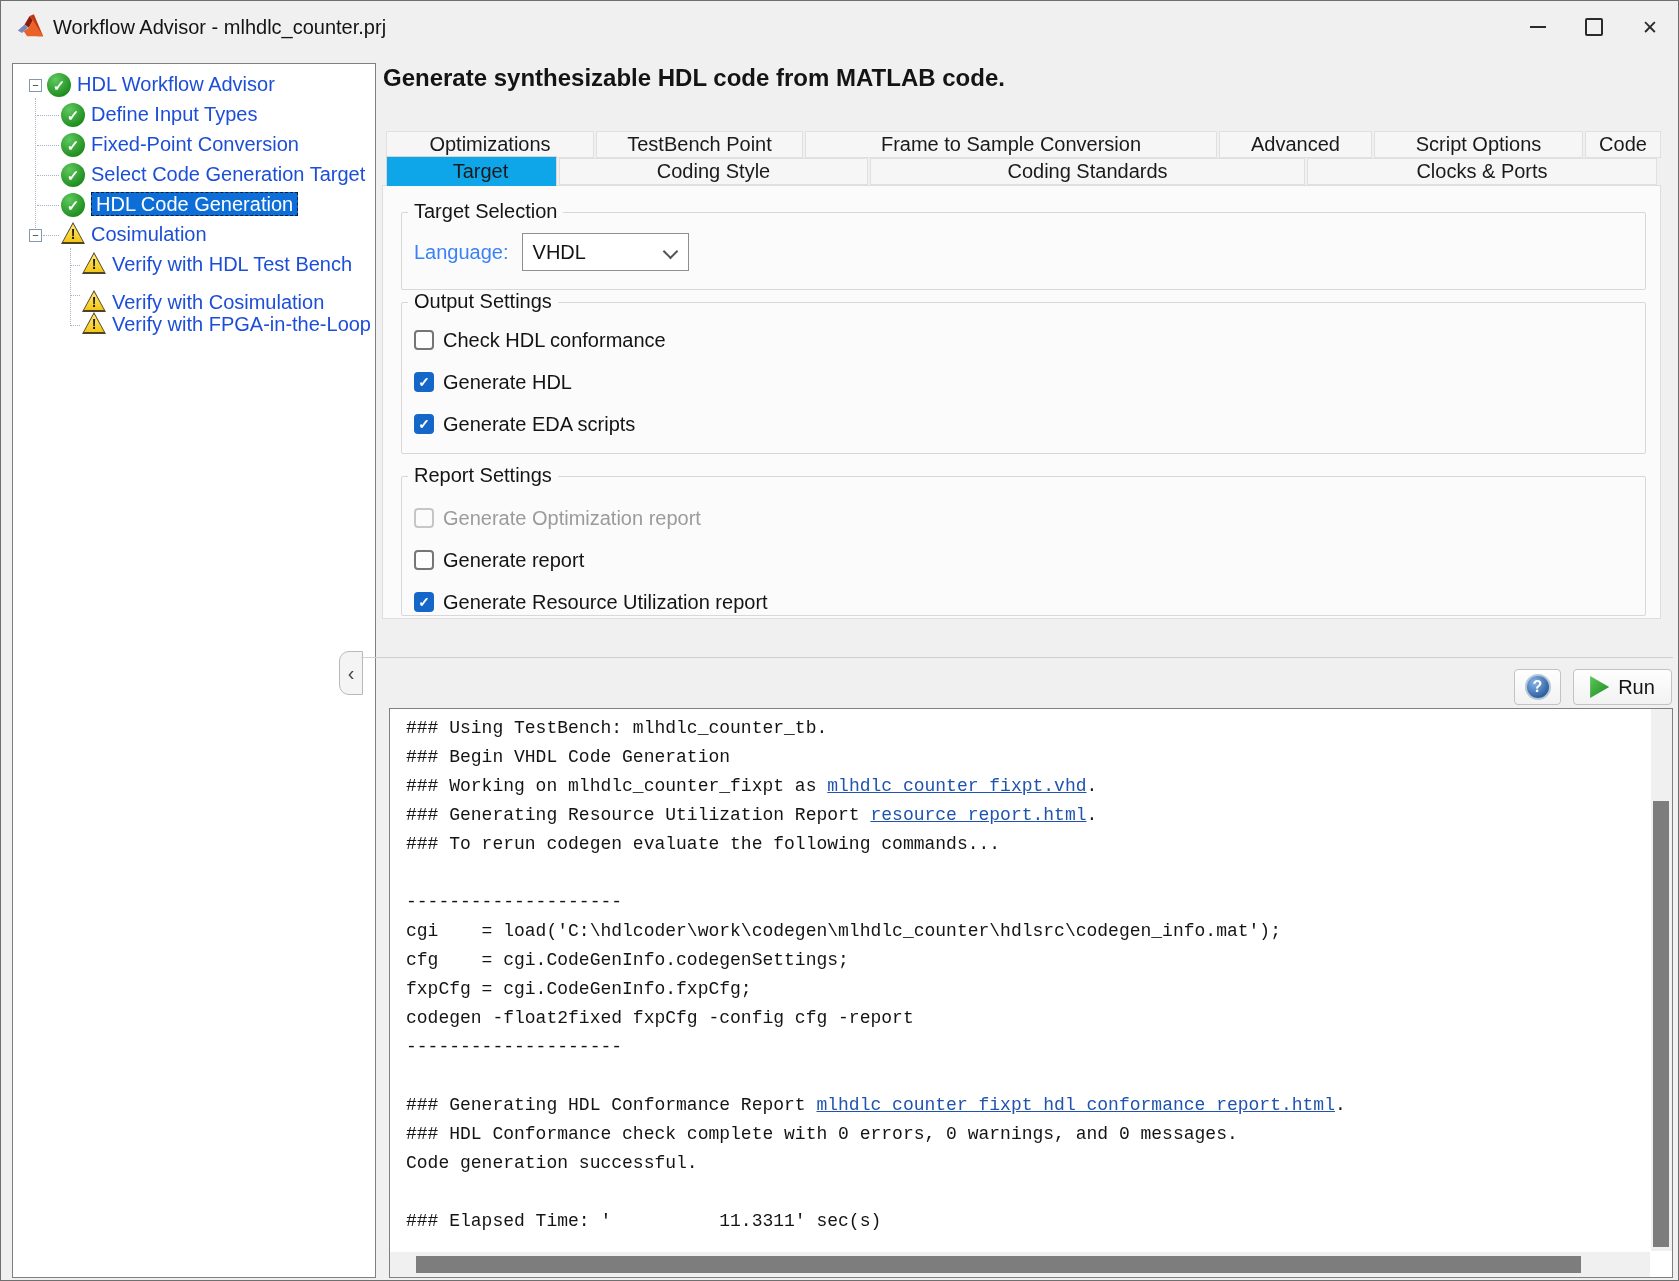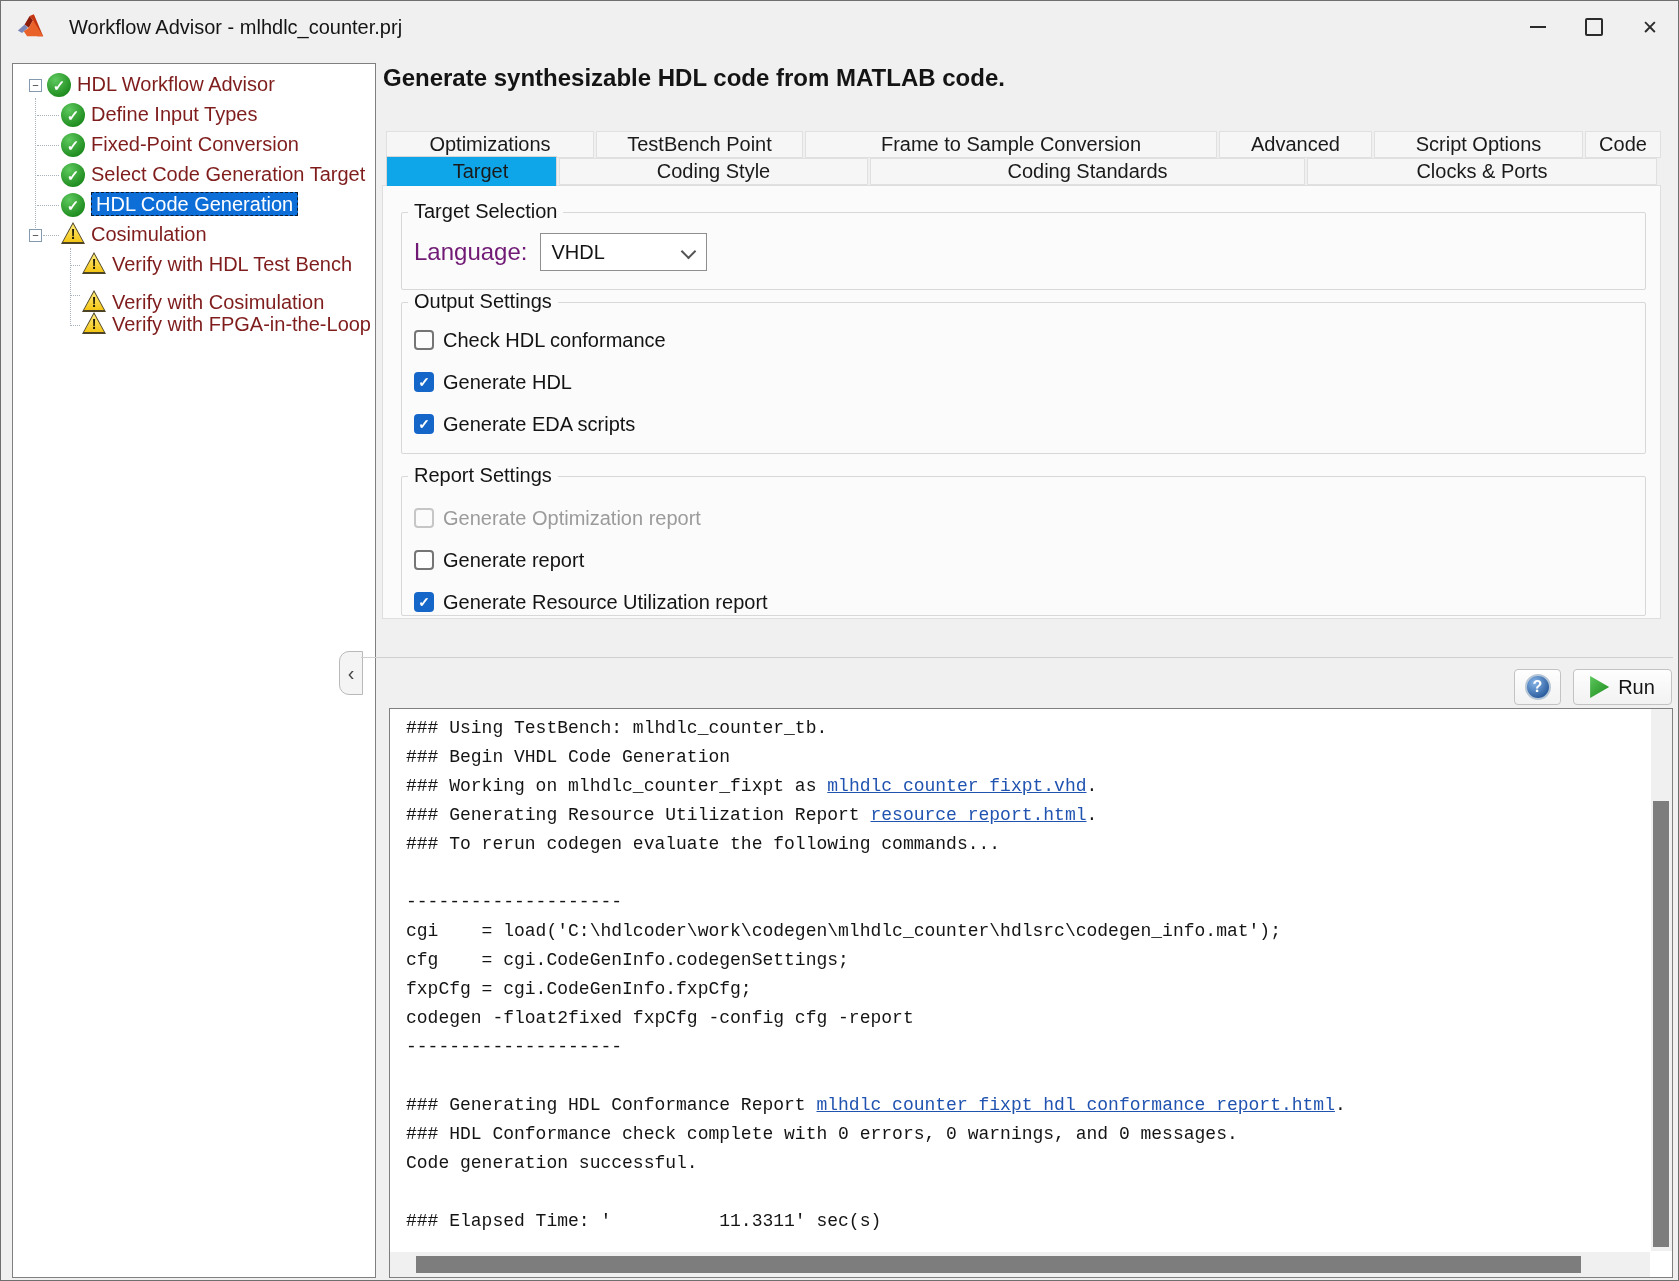--- a/index.html
+++ b/index.html
@@ -3,21 +3,21 @@
 <meta charset="utf-8">
 <style>
   html,body{margin:0;padding:0;}
   body{width:1679px;height:1281px;overflow:hidden;background:#e8e8e8;
        font-family:"Liberation Sans",sans-serif;-webkit-font-smoothing:antialiased;}
   .window{position:absolute;inset:0;background:#f0f0f0;border:1px solid #6f6f6f;box-sizing:border-box;}
 
   
   .titlebar{position:absolute;left:0;top:0;right:0;height:52px;background:#f0f0f0;}
   .app-icon{position:absolute;left:16px;top:13px;width:27px;height:26px;}
-  .win-title{position:absolute;left:52px;top:0;height:52px;line-height:52px;font-size:20px;color:#141414;margin-left:16px;}
+  .win-title{position:absolute;left:52px;top:0;height:52px;line-height:52px;font-size:20px;color:#141414;}
   .win-controls{position:absolute;right:0;top:0;height:52px;display:flex;}
   .win-btn{width:56px;height:52px;display:flex;align-items:center;justify-content:center;cursor:default;}
   .glyph-min{width:16px;height:2px;background:#2b2b2b;display:block;}
   .glyph-max{width:14px;height:14px;border:2px solid #2b2b2b;border-radius:2px;display:block;}
   .glyph-close{font-size:19px;color:#2b2b2b;line-height:1;}
 
   
   .tree-panel{position:absolute;left:11px;top:62px;width:364px;height:1215px;background:#ffffff;
               border:1px solid #808080;box-sizing:border-box;overflow:hidden;}
   .tree-row{position:absolute;left:0;width:100%;height:30px;}
@@ -26,21 +26,21 @@
       background:radial-gradient(circle at 35% 28%, #5ec95e, #1f8c1f 75%);
       display:flex;align-items:center;justify-content:center;}
   .check-icon span{color:#fff;font-size:15px;font-weight:bold;line-height:1;}
   .warn-icon{width:24px;height:22px;position:relative;top:2px;
       clip-path:polygon(50% 0,100% 100%,0 100%);background:#4d4325;}
   .warn-icon::before{content:"";position:absolute;inset:2px;
       clip-path:polygon(50% 0,100% 100%,0 100%);
       background:linear-gradient(#ffec7a,#f3c515);}
   .warn-icon::after{content:"!";position:absolute;left:0;right:0;top:5px;text-align:center;
       font-size:14px;font-weight:bold;color:#211c06;line-height:1;}
-  .tree-label{position:absolute;top:2px;height:24px;line-height:25px;font-size:20px;color:#7f1d1d;white-space:nowrap;}
+  .tree-label{position:absolute;top:2px;height:24px;line-height:25px;font-size:20px;color:#1d4ed8;white-space:nowrap;}
   .tree-label.selected{background:var(--sel);color:#ffffff;padding:0 5px;
       outline:1px dashed rgba(10,10,10,.8);outline-offset:-1px;}
   .expander{position:absolute;width:13px;height:13px;background:#fff;border:1px solid #8399af;
       box-sizing:border-box;display:flex;align-items:center;justify-content:center;}
   .expander span{font-size:11px;color:#333;line-height:1;margin-top:-1px;}
   .connector{position:absolute;}
   .connector.v{border-left:1px dotted #a9b3bf;width:0;}
   .connector.h{border-top:1px dotted #a9b3bf;height:0;}
 
   
@@ -64,21 +64,21 @@
   .tab.selected{background:#0ea5e9;border-color:#d6d6d6;border-bottom:none;height:30px;margin-top:-2px;z-index:3;padding-left:18px;}
 
   .content-panel{position:absolute;left:381px;top:184px;width:1279px;height:434px;background:#fbfbfb;
       border:1px solid #dedede;box-sizing:border-box;z-index:1;}
   .group{position:absolute;border:1px solid #d8d8d8;border-radius:2px;}
   .group .legend{position:absolute;top:-13px;left:6px;background:#fbfbfb;padding:0 6px;font-size:20px;color:#141414;white-space:nowrap;}
   .group.fs1{left:18px;top:26px;width:1243px;height:76px;}
   .group.fs2{left:18px;top:116px;width:1243px;height:150px;}
   .group.fs3{left:18px;top:290px;width:1243px;height:138px;}
   .lang-row{display:flex;align-items:center;padding:20px 0 0 12px;}
-  .lang-lbl{font-size:24px;color:#701a75;}
+  .lang-lbl{font-size:20px;color:#3b82f6;}
   .dropdown{margin-left:13px;width:167px;height:38px;background:#fff;border:1px solid #8f8f8f;box-sizing:border-box;
       display:flex;align-items:center;padding:0 10px;font-size:20px;color:#141414;position:relative;}
   .chev{position:absolute;right:12px;top:12px;width:9px;height:9px;border-right:2px solid #555;
       border-bottom:2px solid #555;transform:rotate(45deg);}
   .opts{padding-top:16px;}
   .fs3 .opts{padding-top:20px;}
   .opt-row{height:42px;display:flex;align-items:center;padding-left:12px;}
   .cb{width:20px;height:20px;border-radius:4px;box-sizing:border-box;flex:0 0 auto;
       display:flex;align-items:center;justify-content:center;}
   .cb.unchecked{background:#fdfdfd;border:2px solid #757575;}

